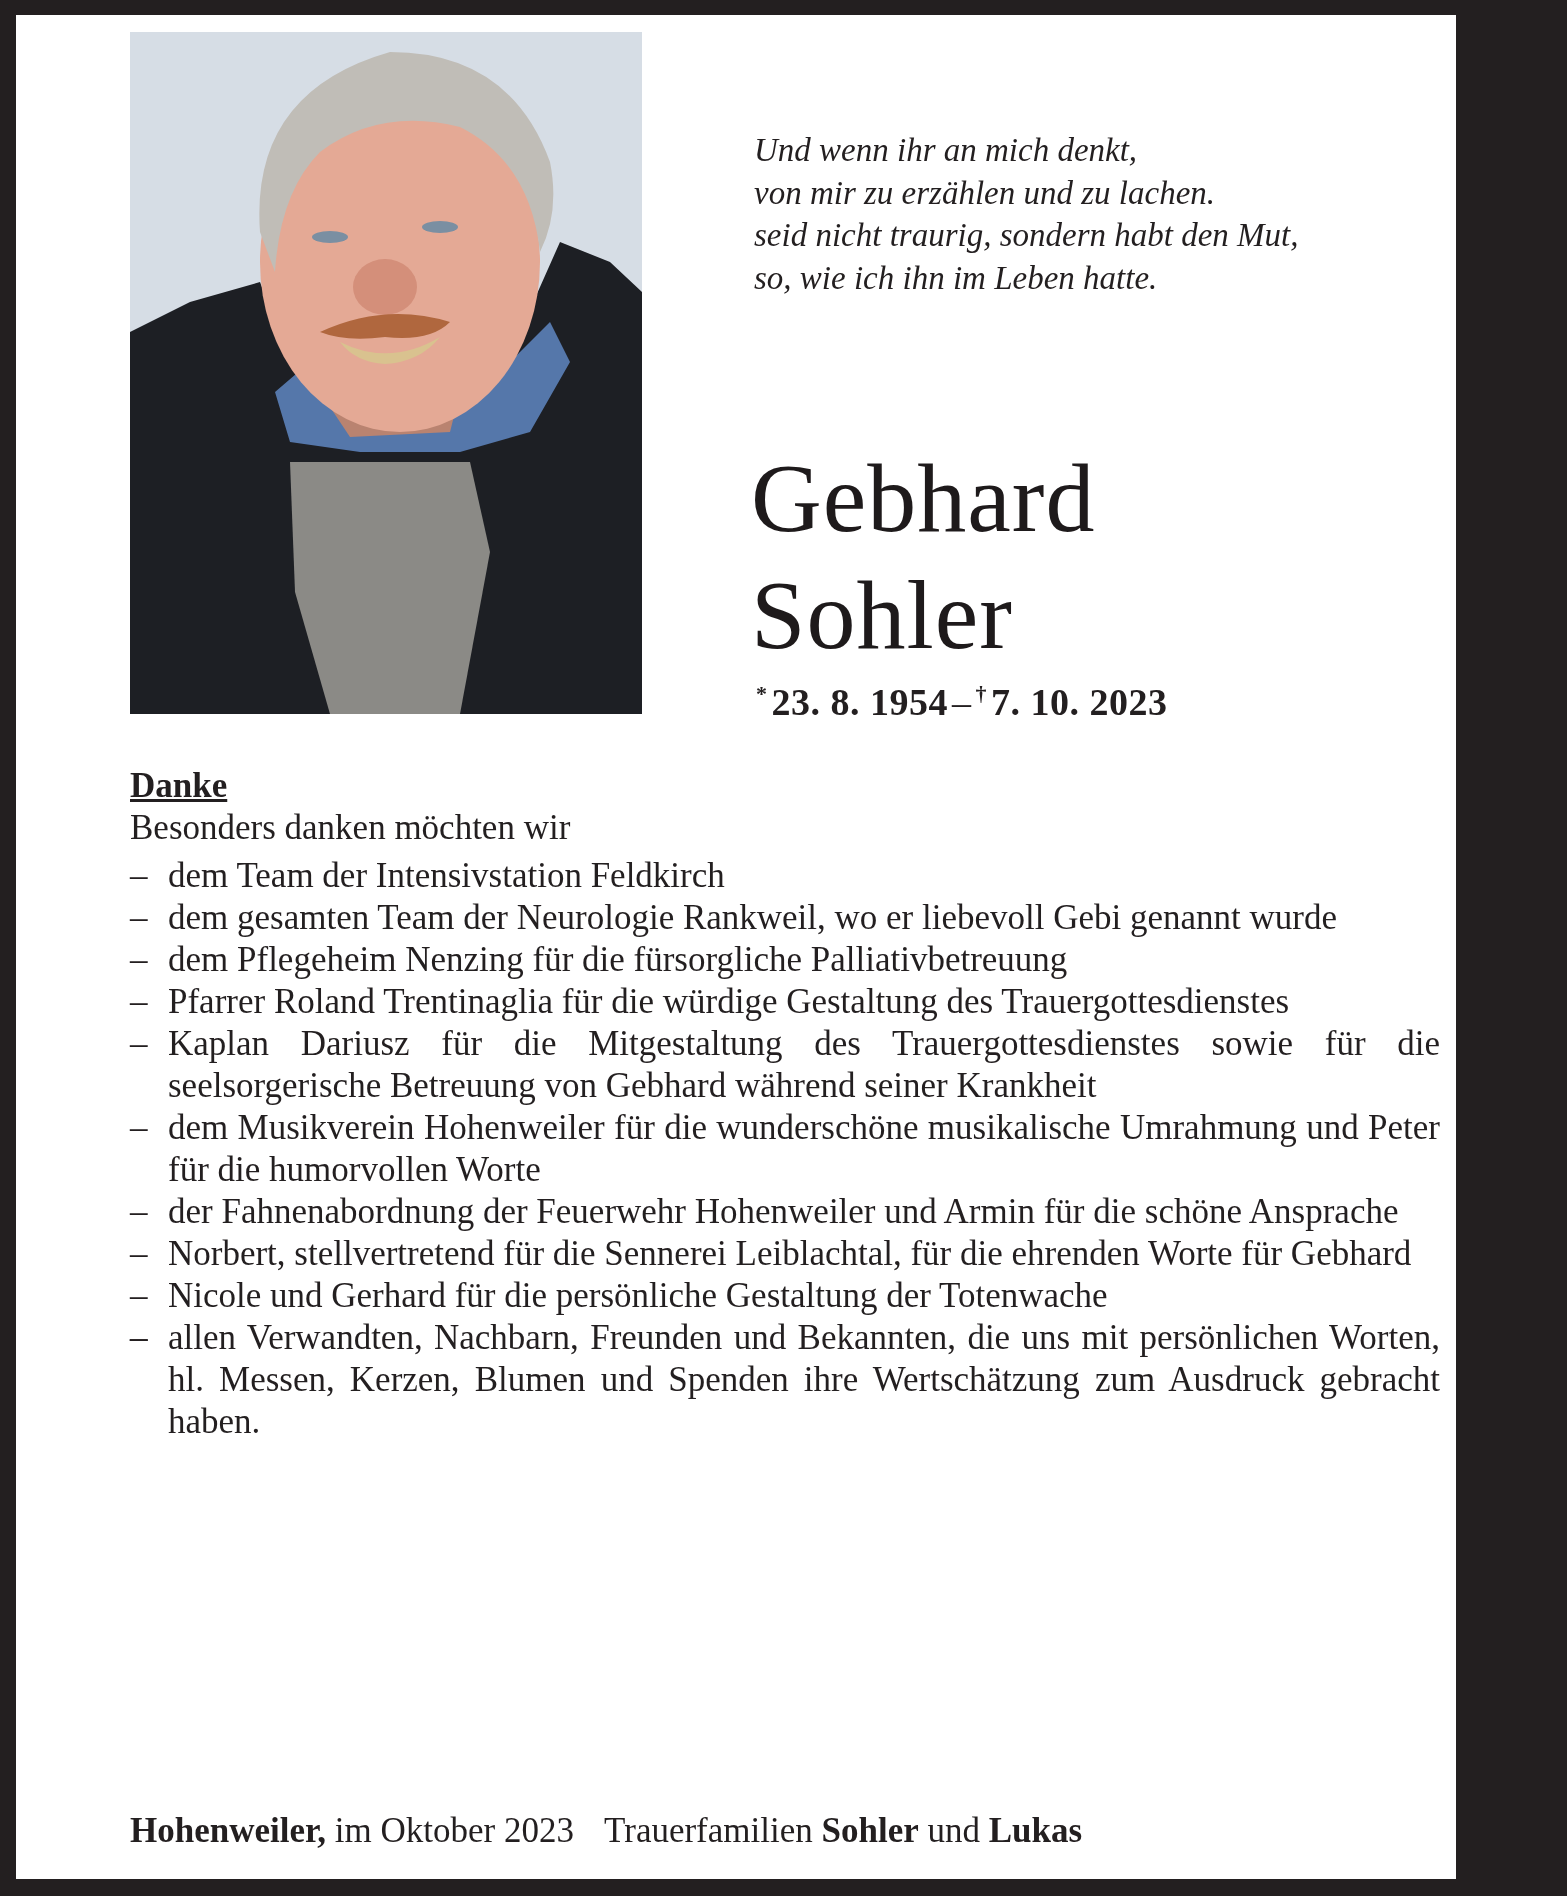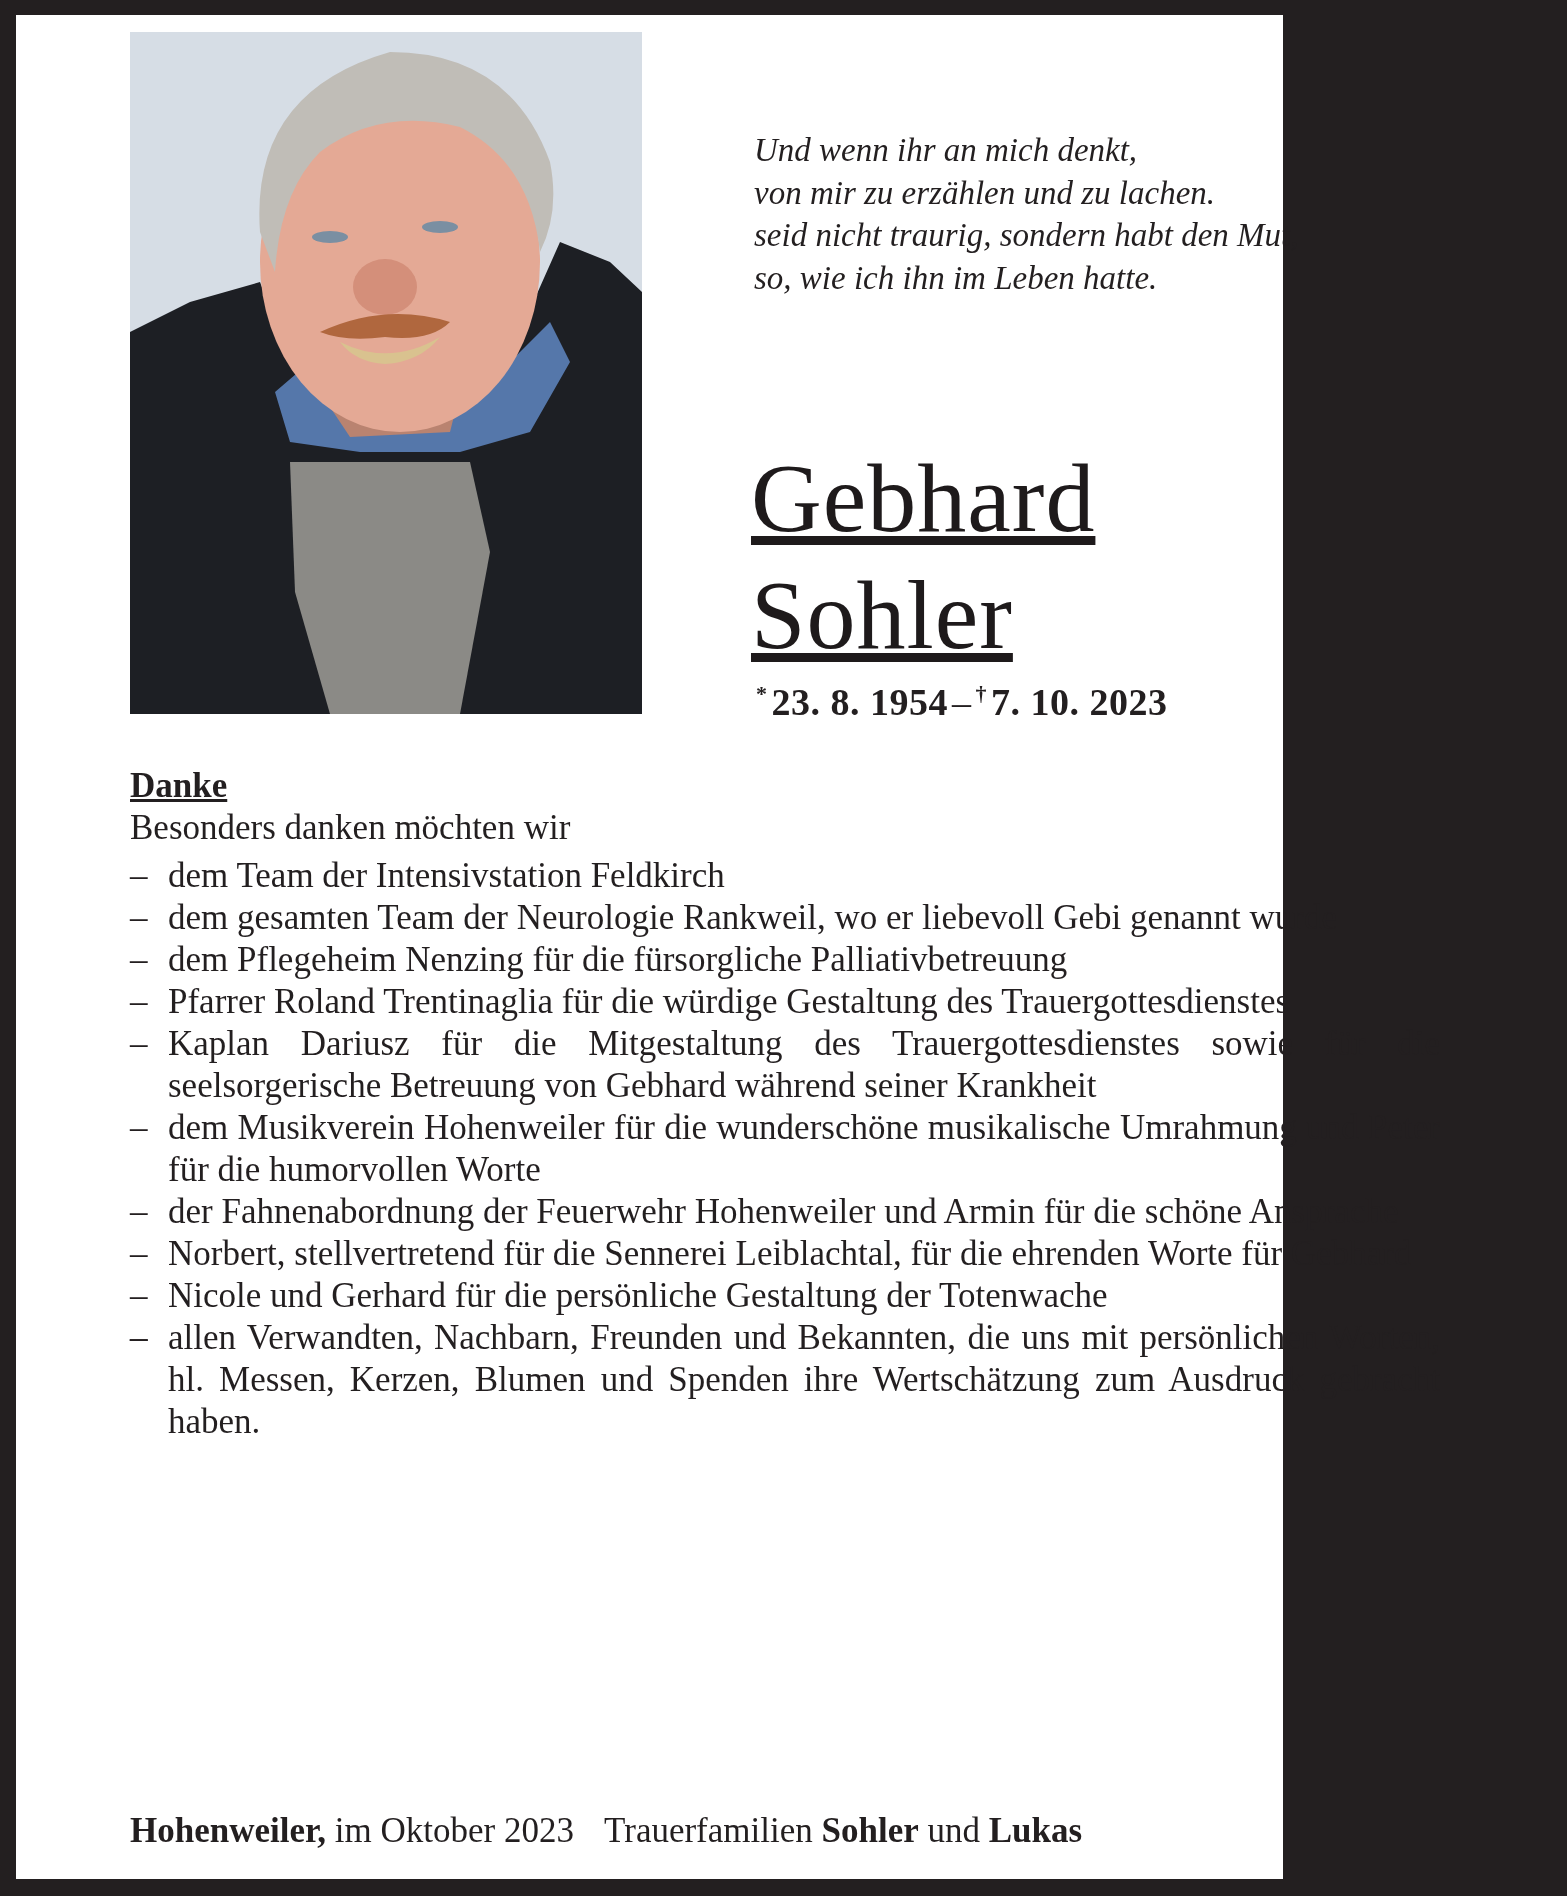--- a/index.html
+++ b/index.html
@@ -7,21 +7,21 @@
     width: 1567px; height: 1896px;
     background: #231f20;
     position: relative;
     overflow: hidden;
     font-family: "Liberation Serif", "DejaVu Serif", serif;
     color: #231f20;
   }
   .sheet {
     position: absolute;
     left: 16px; top: 15px;
-    width: 1267px; height: 1864px;
+    width: 1440px; height: 1864px;
     background: #ffffff;
   }
   
   .photo {
     position: absolute;
     left: 114px; top: 17px;
     width: 512px; height: 682px;
     background: #d6dde5;
     overflow: hidden;
   }
@@ -41,21 +41,21 @@
 
   
   .name {
     position: absolute;
     left: 735px; top: 425px;
     font-size: 98px;
     line-height: 117px;
     letter-spacing: 1px;
     color: #1e1a1b;
   }
-  .name div { white-space: nowrap; text-decoration: underline; }
+  .name div { white-space: nowrap; }
 
   .dates {
     position: absolute;
     left: 740px; top: 665px;
     font-size: 38px;
     font-weight: bold;
     white-space: nowrap;
     letter-spacing: 0.5px;
   }
   .dates sup { font-size: 22px; vertical-align: 14px; margin-right: 4px; }

